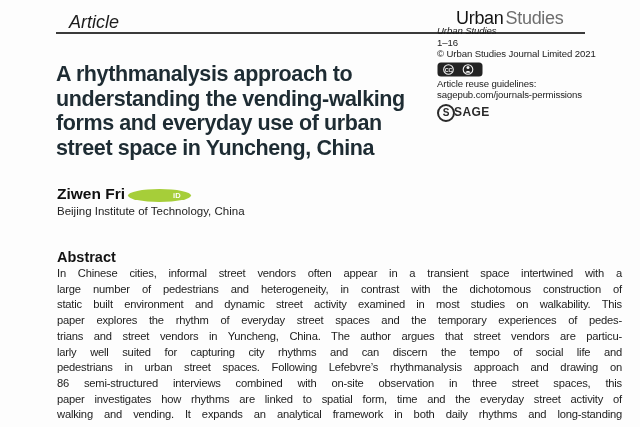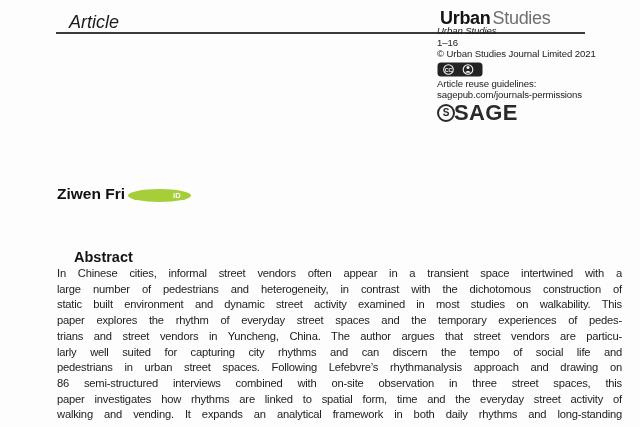--- a/index.html
+++ b/index.html
@@ -13,21 +13,21 @@
     font-style:italic; font-size:18px; color:#1c1c1c;margin-left:12px;
   }
   .header-rule {
     position:absolute; left:56px; top:32px; width:529px; height:2px;
     background:#3b3b3b;
   }
   .journal-logo {
     position:absolute; left:440px; top:8px; font-size:18px;
     letter-spacing:-0.3px; white-space:nowrap;
   }
-  .journal-logo .jl-bold { font-weight:bold; color:#141414; }
+  .journal-logo .jl-bold { font-weight:normal; color:#141414;margin-left:16px; }
   .journal-logo .jl-light { color:#6e6e6e; margin-left:2px;text-align:right; }
   .title {
     position:absolute; left:56px; top:62px; color:#1e2c33;
     font-weight:bold; font-size:21.5px; line-height:24.5px;
     letter-spacing:-0.4px; white-space:nowrap;
   }
   .author-line { position:absolute; left:57px; top:185px; font-size:15.5px;
     font-weight:bold; color:#101010; white-space:nowrap; }
   .orcid {
     display:inline-block; width:18px; height:13px; border-radius:50%;
@@ -42,24 +42,24 @@
     color:#1a1a1a; letter-spacing:-0.1px; white-space:nowrap;
   }
   .citation .cit-italic { font-style:italic; }
   .cc-badge { display:block; margin:2px 0 1px 0; }
   .sage { margin-top:3px; display:flex; align-items:center; }
   .sage-s {
     width:14px; height:14px; border:2.2px solid #2a2a2a; border-radius:50%;
     display:inline-flex; align-items:center; justify-content:center;
     font-weight:bold; font-size:10px; color:#2a2a2a; flex:0 0 auto;
   }
-  .sage-text { font-weight:bold; font-size:22px; letter-spacing:0.4px;
+  .sage-text { font-weight:bold; font-size:12px; letter-spacing:0.4px;
     color:#2a2a2a; margin-left:-1px; }
   .abstract-heading {
-    position:absolute; left:74px; top:249px; font-size:14.5px;
+    position:absolute; left:57px; top:249px; font-size:14.5px;
     font-weight:bold; color:#141414;
   }
   .abstract {
     position:absolute; left:57px; top:266px; width:565px;
     font-size:11.2px; line-height:15.7px; color:#1c1c1c;
     letter-spacing:-0.2px;
   }
   .abstract .line { text-align:justify; text-align-last:justify; }
 </style>
 </head>
@@ -68,25 +68,32 @@
 <div class="page">
 
   <div class="article-type">Article</div>
 
   <div class="journal-logo">
     <span class="jl-bold">Urban</span><span class="jl-light">Studies</span>
   </div>
 
   <div class="header-rule"></div>
 
+  <div class="title">
+    <div class="title-line">A rhythmanalysis approach to</div>
+    <div class="title-line">understanding the vending-walking</div>
+    <div class="title-line">forms and everyday use of urban</div>
+    <div class="title-line">street space in Yuncheng, China</div>
+  </div>
 
   <div class="author-line">
     <span>Ziwen Fri</span><span class="orcid">iD</span>
   </div>
 
+  <div class="affiliation">Beijing Institute of Technology, China</div>
 
   <div class="citation">
     <div class="cit-italic">Urban Studies</div>
     <div>1–16</div>
     <div>© Urban Studies Journal Limited 2021</div>
     <svg class="cc-badge" width="46" height="15" viewBox="0 0 46 15" aria-hidden="true">
       <rect x="0.5" y="0.5" width="45" height="14" rx="3.5" fill="#232323"></rect>
       <circle cx="11.5" cy="7.5" r="4.8" fill="none" stroke="#f5f5f5" stroke-width="1.1"></circle>
       <text x="11.5" y="9.6" text-anchor="middle" font-size="5.5" font-weight="bold" fill="#f5f5f5" font-family="Liberation Sans, sans-serif">CC</text>
       <circle cx="31" cy="7.5" r="4.8" fill="none" stroke="#f5f5f5" stroke-width="1.1"></circle>

